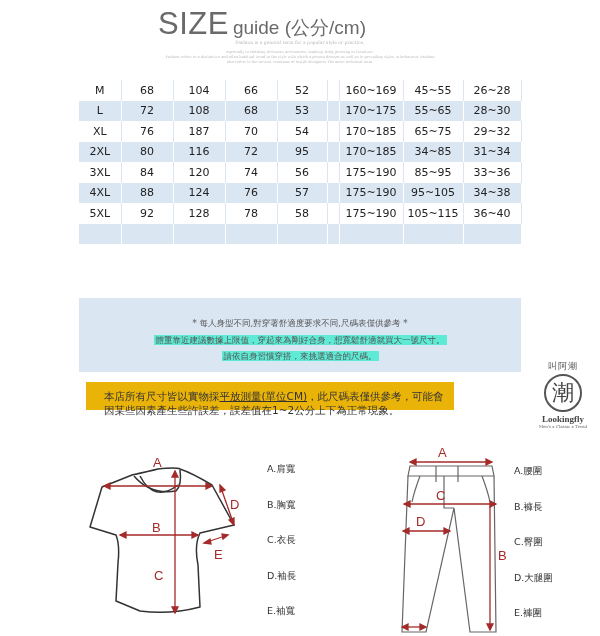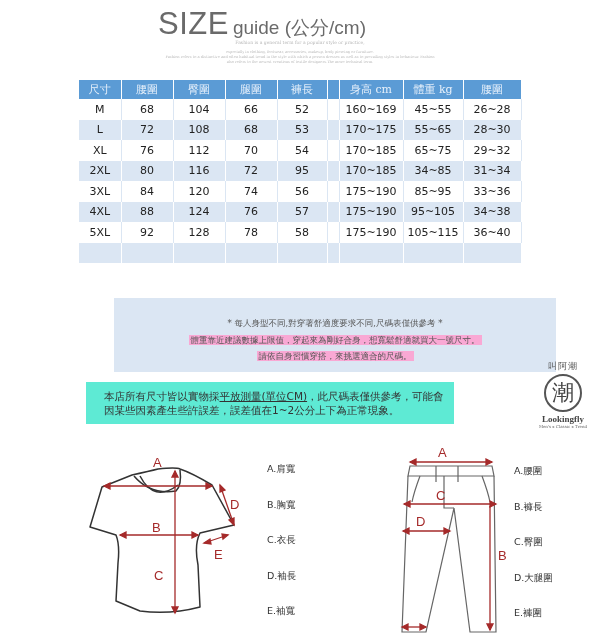--- a/index.html
+++ b/index.html
@@ -21,30 +21,30 @@
                 border-collapse: collapse; table-layout: fixed; font-size: 11px; }
   .size-table td, .size-table th { text-align: center; padding: 0; height: 20.5px;
                 border-right: 1px solid #ffffff; font-weight: normal; }
   .size-table th { background: #5b9bd5; color: #e8f1fb; font-family: "DejaVu Serif", serif; font-size: 11px; height: 19px; }
   .size-table tr.blue td { background: #dbe6f3; }
   .size-table tr.white td { background: #ffffff; border-right: 1px solid #dbe6f3; }
   .size-table td { font-family: "DejaVu Sans", sans-serif; color: #222; }
   .size-table .sub td { font-family: "DejaVu Serif", serif; color: #333; }
   .size-table .fabric td { font-family: "DejaVu Serif", serif; color: #444; height: 22px; font-size: 11px; }
 
-  .notes { position: absolute; top: 298px; left: 79px; width: 442px; height: 74px; background: #dbe6f3; margin-left: 35px; }
+  .notes { position: absolute; top: 298px; left: 79px; width: 442px; height: 74px; background: #dbe6f3; }
   .notes .line { position: absolute; left: 0; width: 442px; text-align: center;
                  font-family: "DejaVu Serif", serif; font-size: 8.5px; color: #555; }
-  .notes .line span { background: #f9a8d4; padding: 0 2px; }
+  .notes .line span { background: #5eead4; padding: 0 2px; }
   .notes .l1 { top: 20px; }
   .notes .l1 span { background: transparent; }
   .notes .l2 { top: 37px; }
   .notes .l3 { top: 53px; }
 
-  .banner { position: absolute; top: 382px; left: 86px; width: 368px; height: 42px; background: #5eead4; }
+  .banner { position: absolute; top: 382px; left: 86px; width: 368px; height: 28px; background: #eab308; }
   .banner p { margin: 0; position: absolute; left: 18px; font-size: 10.5px; color: #333; line-height: 14px;
               font-family: "DejaVu Sans", sans-serif; white-space: nowrap; }
   .banner .b1 { top: 7px; }
   .banner .b2 { top: 21px; }
   .banner u { text-decoration: underline; }
 
   .logo { position: absolute; top: 360px; left: 530px; width: 66px; height: 76px; text-align: center; }
   .logo .seal-top { font-family: "DejaVu Serif", serif; font-size: 9px; color: #555; letter-spacing: 1px; }
   .logo .seal { width: 34px; height: 34px; margin: 1px auto 0; border: 2px solid #555; border-radius: 50%;
                 font-family: "DejaVu Serif", serif; font-size: 22px; line-height: 33px; color: #444; }
@@ -72,31 +72,20 @@
       <col style="width:52px">
       <col style="width:52px">
       <col style="width:52px">
       <col style="width:50px">
       <col style="width:12px">
       <col style="width:64px">
       <col style="width:60px">
       <col style="width:58px">
   </colgroup>
   <tbody>
-      <tr>
-    <th>尺寸</th>
-    <th>腰圍</th>
-    <th>臀圍</th>
-    <th>腿圍</th>
-    <th>褲長</th>
-    <th></th>
-    <th>身高 cm</th>
-    <th>體重 kg</th>
-    <th>腰圍</th>
-  </tr>
   <tr class="white">
     <td>M</td>
         <td>68</td>
         <td>104</td>
         <td>66</td>
         <td>52</td>
         <td></td>
         <td>160~169</td>
         <td>45~55</td>
         <td>26~28</td>
@@ -108,21 +97,21 @@
         <td>68</td>
         <td>53</td>
         <td></td>
         <td>170~175</td>
         <td>55~65</td>
         <td>28~30</td>
   </tr>
   <tr class="white">
     <td>XL</td>
         <td>76</td>
-        <td>112</td>
+        <td>187</td>
         <td>70</td>
         <td>54</td>
         <td></td>
         <td>170~185</td>
         <td>65~75</td>
         <td>29~32</td>
   </tr>
   <tr class="blue">
     <td>2XL</td>
         <td>80</td>

